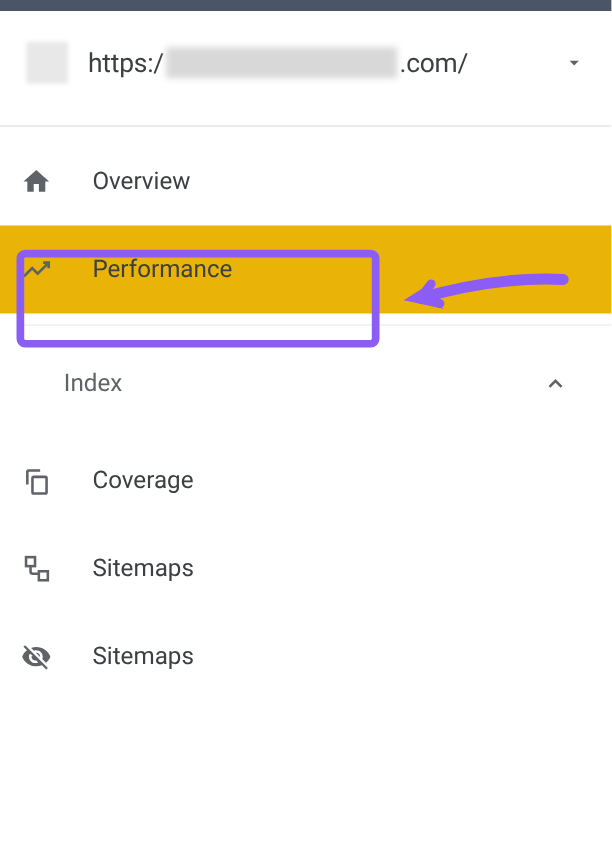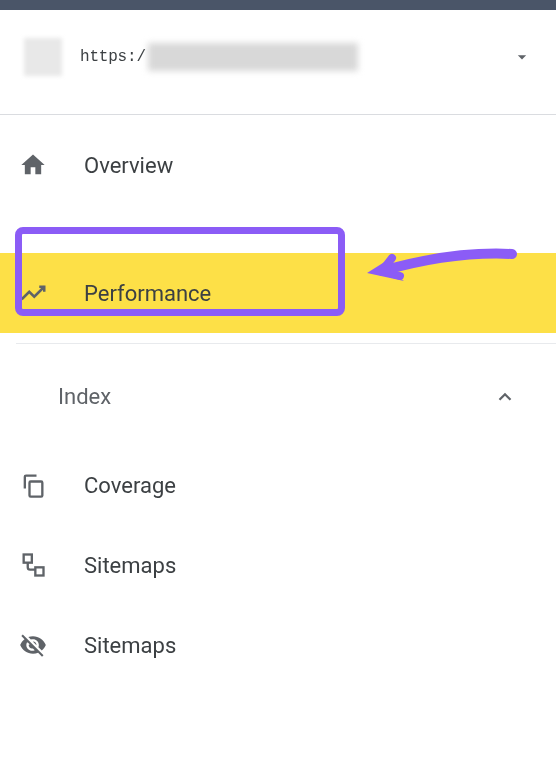--- a/index.html
+++ b/index.html
@@ -27,26 +27,25 @@
     }
     .property-favicon {
       width: 38px;
       height: 38px;
       background: #e8e8e8;
       margin-right: 18px;
       filter: blur(2px);
     }
     .property-url {
       flex: 1;
-      font-size: 16px;
+      font-size: 24px;
       color: #3c4043;
       letter-spacing: -0.2px;
       display: flex;
       align-items: center;
-      font-family: Liberation Mono, monospace;
     }
     .url-prefix {
       color: #3c4043;
     }
     .url-domain {
       display: inline-block;
       width: 210px;
       height: 28px;
       background: #d8d8d8;
       filter: blur(3px);
@@ -64,22 +63,21 @@
     }
     .nav-item {
       display: flex;
       align-items: center;
       height: 80px;
       padding: 0 0 0 18px;
       cursor: pointer;
       position: relative;
     }
     .nav-item.selected-row {
-      background: #fde047;
-      margin-top: 48px;
+      background: #eab308;
     }
     .nav-icon {
       width: 30px;
       display: flex;
       align-items: center;
       justify-content: center;
       color: #5f6368;
       margin-right: 36px;
     }
     .nav-label {
@@ -129,20 +127,21 @@
 </head>
 <body>
 
 <div class="top-bar"></div>
 
 <div class="property-selector">
   <div class="property-favicon"></div>
   <div class="property-url">
     <span class="url-prefix">https:/</span>
     <span class="url-domain"></span>
+    <span class="url-suffix">.com/</span>
   </div>
   <span class="dropdown-arrow">
     <svg width="20" height="20" viewBox="0 0 24 24" fill="currentColor">
         <path d="M7 10l5 5 5-5z"></path>
       </svg>
   </span>
 </div>
 
 <div class="nav-section">
   <div class="nav-item">

